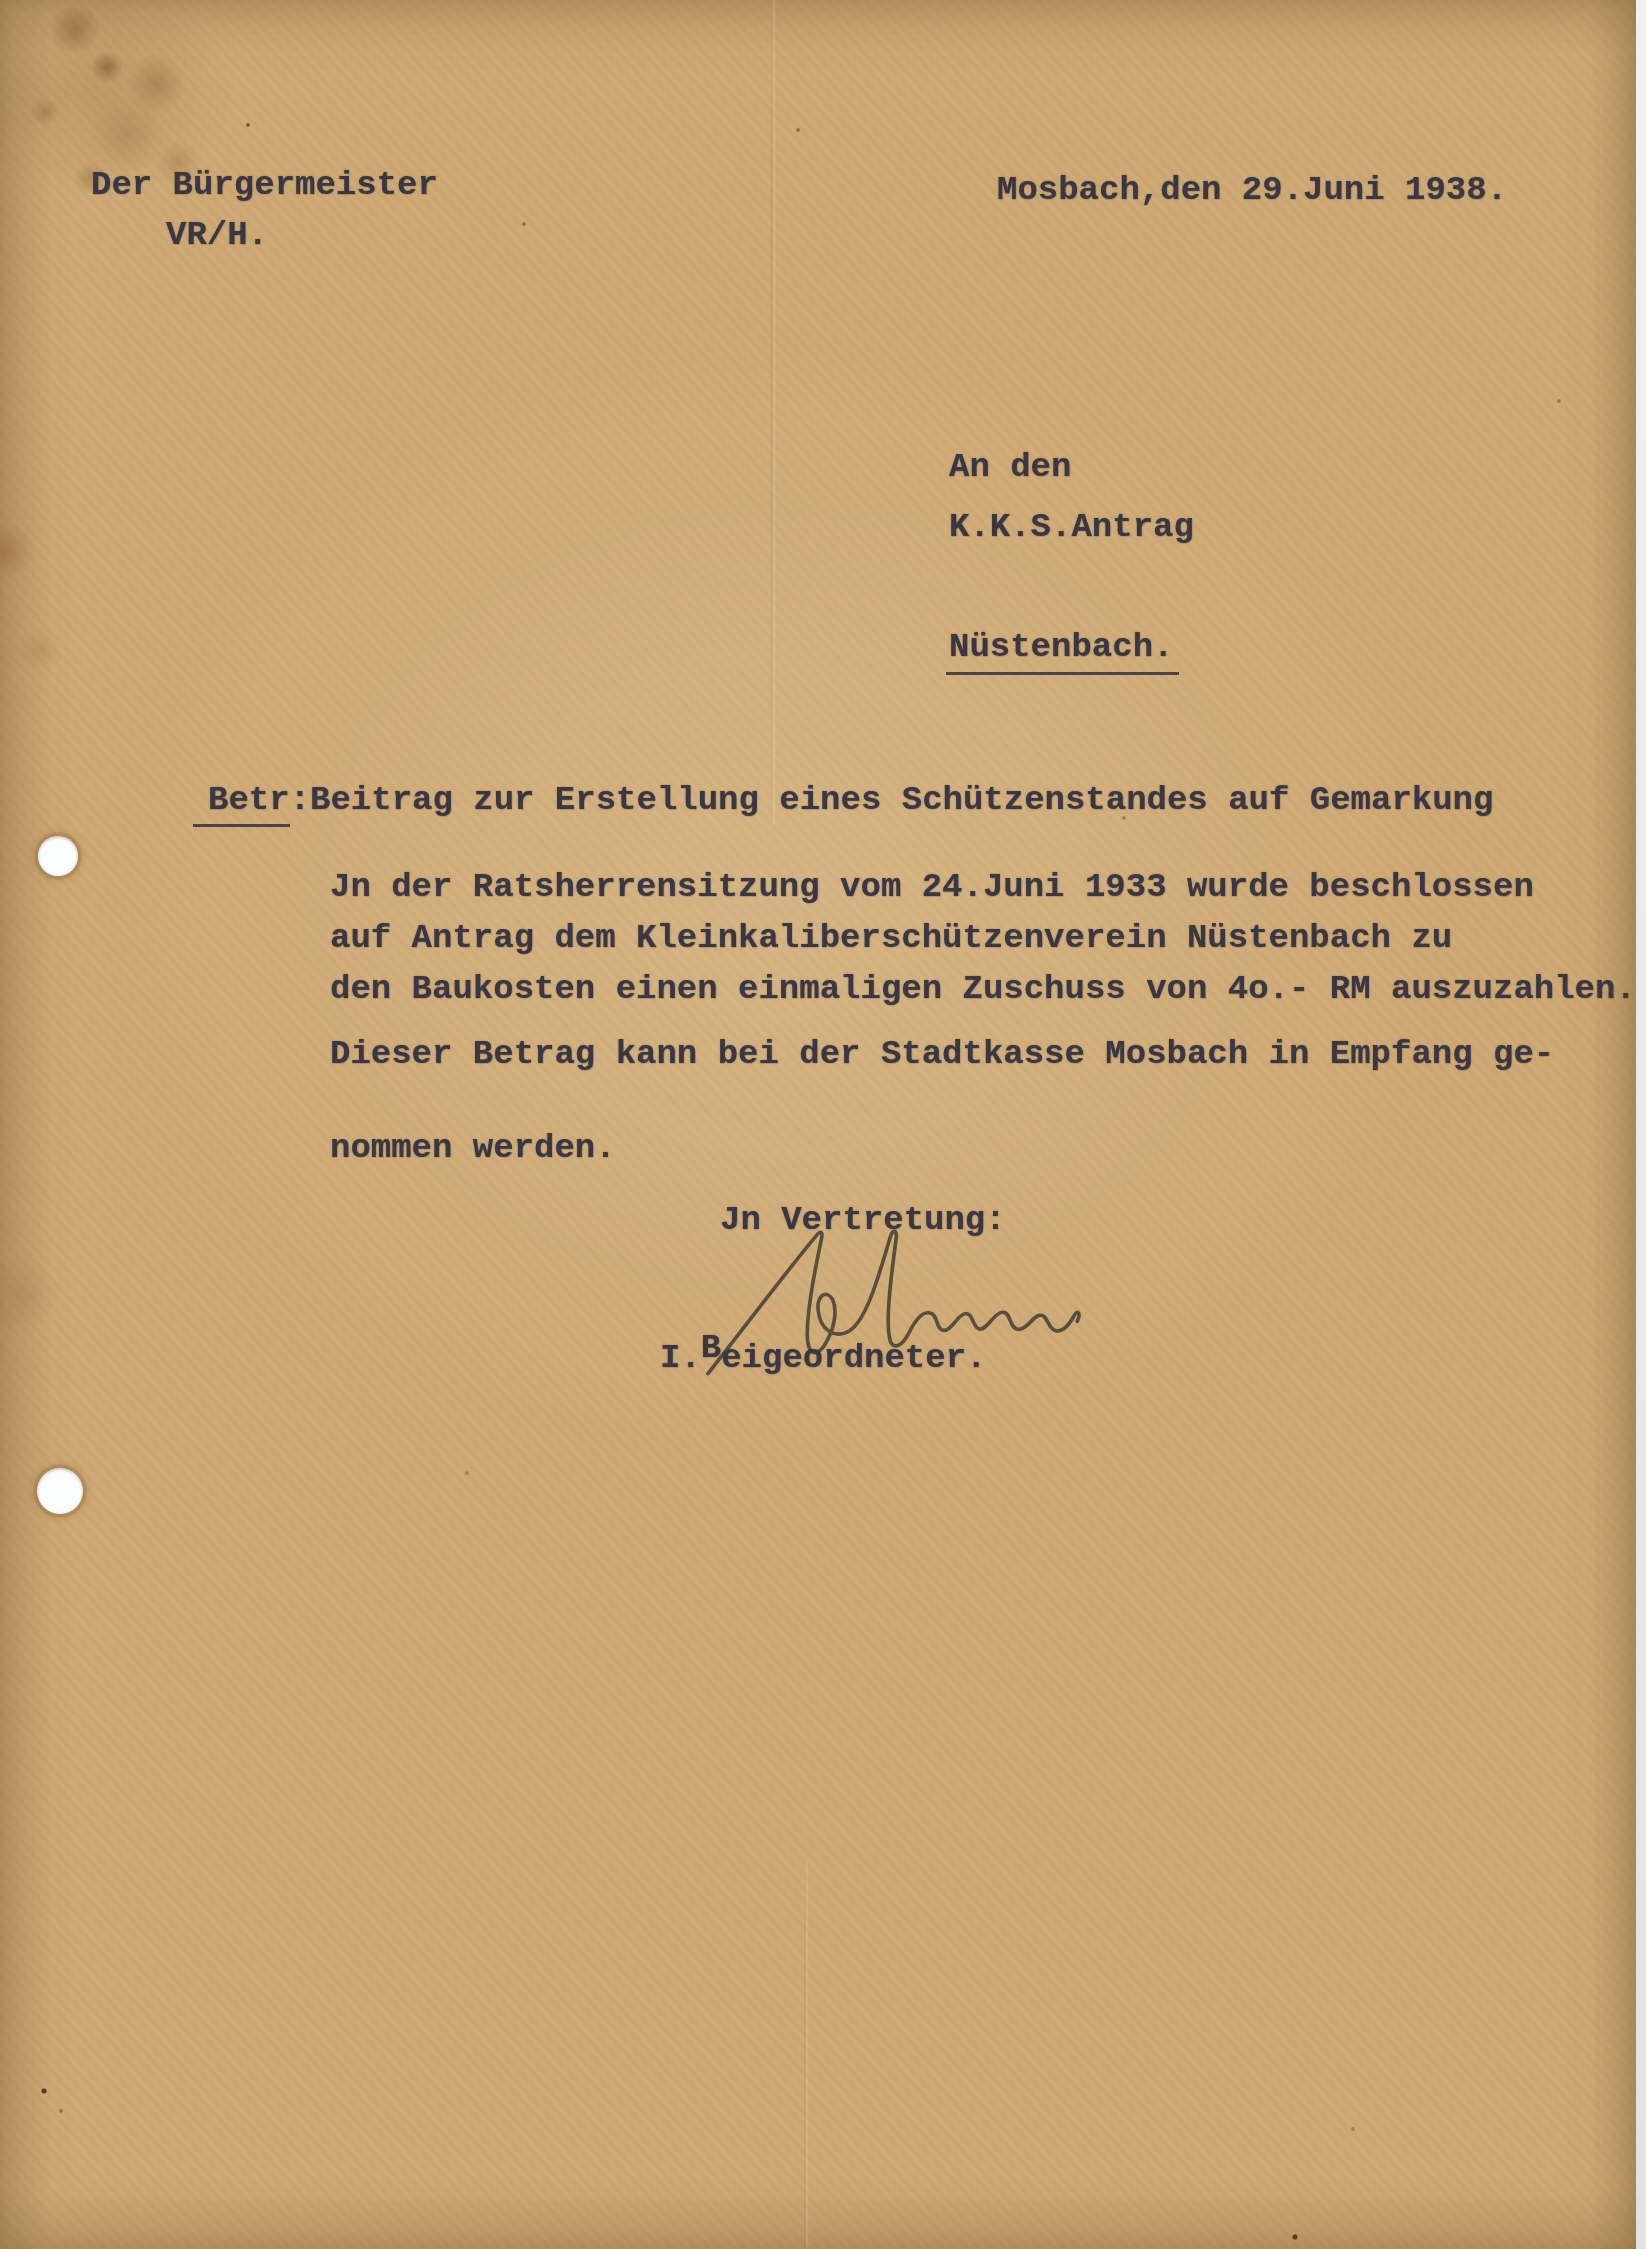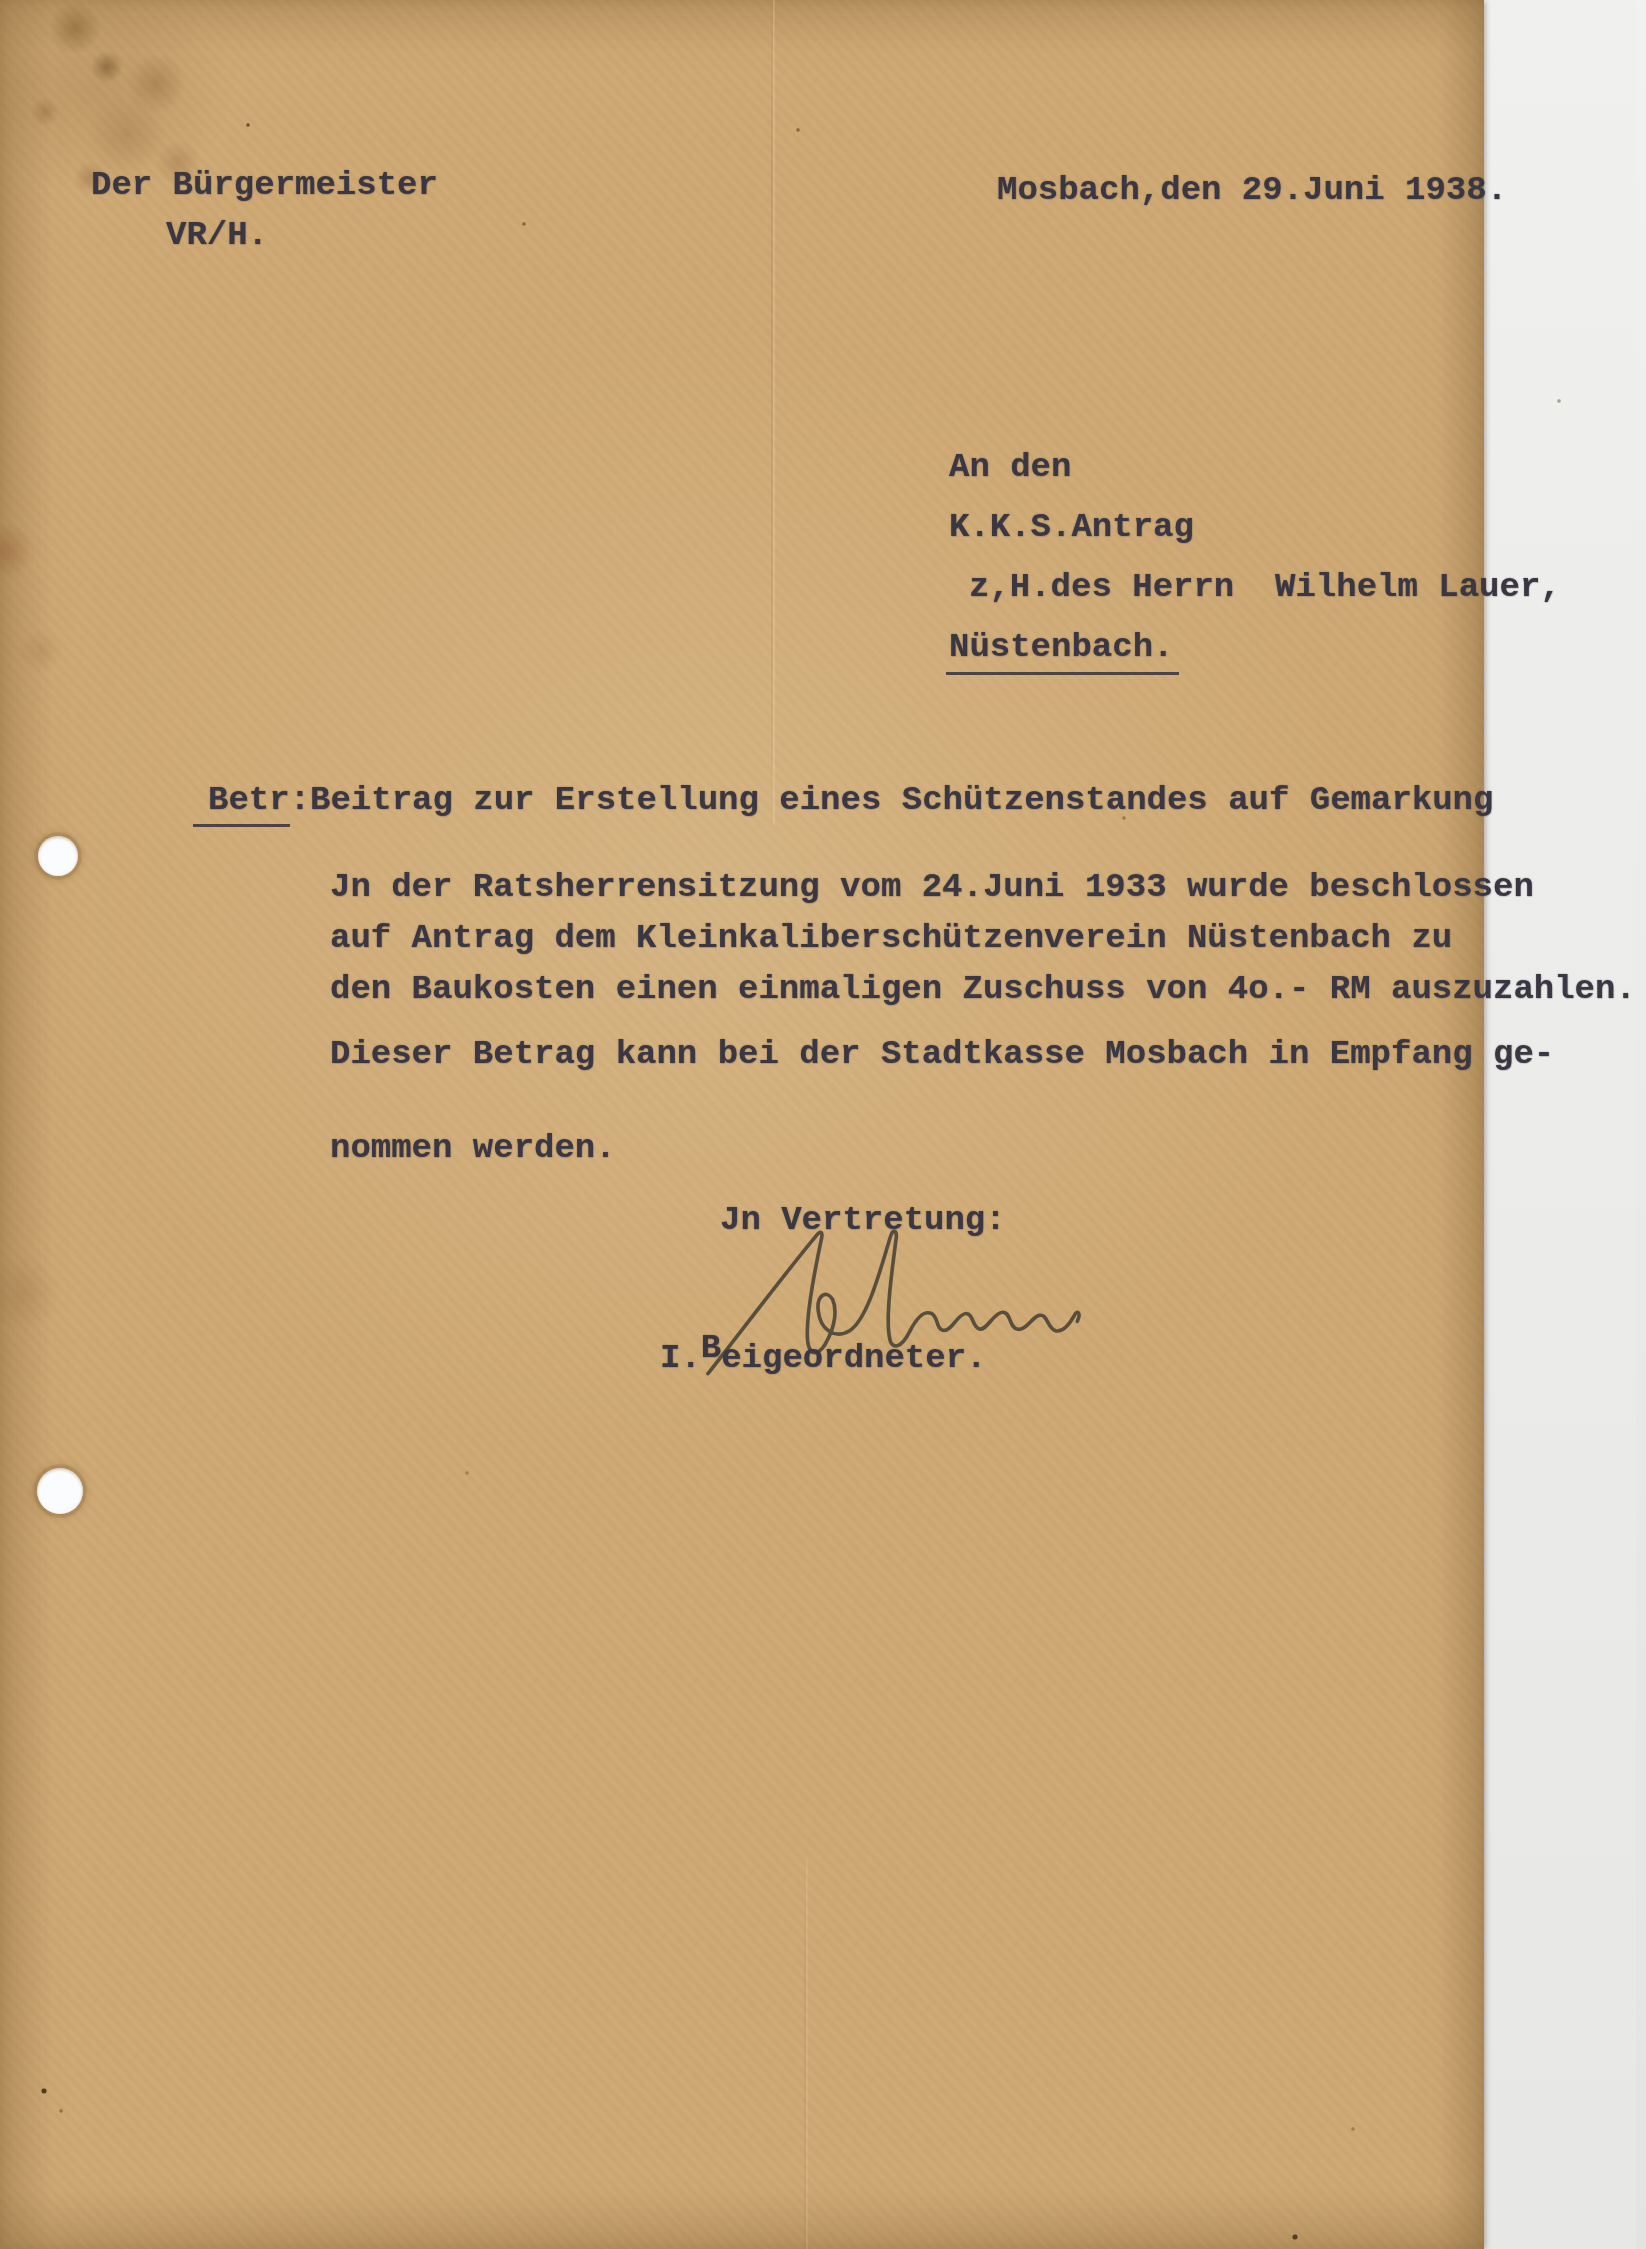--- a/index.html
+++ b/index.html
@@ -2,21 +2,21 @@
 <html style="font-size:12px"><head>
 <meta charset="utf-8">
 <style>
   html,body{margin:0;padding:0;}
   body{
     width:1647px;height:2250px;position:relative;overflow:hidden;
     background:linear-gradient(180deg,#f0f0ee 0%,#e7e7e5 100%);
     font-family:"Liberation Mono","DejaVu Sans Mono",monospace;
   }
   .paper{
-    position:absolute;left:0;top:0;width:1484px;height:2250px;
+    position:absolute;left:0;top:0;width:1636px;height:2250px;
     background-color:#cda873;
     background-image:
       radial-gradient(circle 37px at 75px 28.5px, rgba(112,76,30,0.42), transparent 70%),
       radial-gradient(circle 22.5px at 107px 67px, rgba(92,60,22,0.45), transparent 72%),
       radial-gradient(circle 43px at 156px 84px, rgba(128,90,44,0.34), transparent 70%),
       radial-gradient(circle 56px at 127px 135px, rgba(138,100,54,0.26), transparent 70%),
       radial-gradient(circle 31.5px at 178px 163px, rgba(126,88,46,0.28), transparent 73%),
       radial-gradient(circle 22.5px at 90px 178px, rgba(116,78,36,0.30), transparent 73%),
       radial-gradient(circle 19.5px at 45px 112px, rgba(116,78,36,0.30), transparent 75%),
       radial-gradient(ellipse 195px 150px at 97px 90px, rgba(120,84,40,0.18), transparent 70%),
@@ -85,21 +85,20 @@
   <div class="hole hole-top"></div>
   <div class="hole hole-bottom"></div>
 
   <div class="tline" style="left:91px;top:166px;">Der Bürgermeister</div>
   <div class="tline" style="left:166px;top:216px;">VR/H.</div>
 
   <div class="tline" style="left:997px;top:171px;">Mosbach,den 29.Juni 1938.</div>
 
   <div class="tline" style="left:949px;top:448px;">An den</div>
   <div class="tline" style="left:949px;top:508px;">K.K.S.Antrag</div>
-  <div class="tline" style="left:969px;top:568px;">z,H.des Herrn  Wilhelm Lauer,</div>
   <div class="tline" style="left:949px;top:628px;"><span class="u-nuest">Nüstenbach.</span></div>
 
   <div class="tline" style="left:208px;top:750px;"><span class="u-betr">Betr</span><span>:Beitrag zur Erstellung eines Schützenstandes auf Gemarkung</span></div>
 
   <div class="tline" style="left:330px;top:868px;">Jn der Ratsherrensitzung vom 24.Juni 1933 wurde beschlossen</div>
   <div class="tline" style="left:330px;top:919px;">auf Antrag dem Kleinkaliberschützenverein Nüstenbach zu</div>
   <div class="tline" style="left:330px;top:970px;">den Baukosten einen einmaligen Zuschuss von 4o.- RM auszuzahlen.</div>
 
   <div class="tline" style="left:330px;top:1035px;">Dieser Betrag kann bei der Stadtkasse Mosbach in Empfang ge-</div>
   <div class="tline" style="left:330px;top:1129px;">nommen werden.</div>

